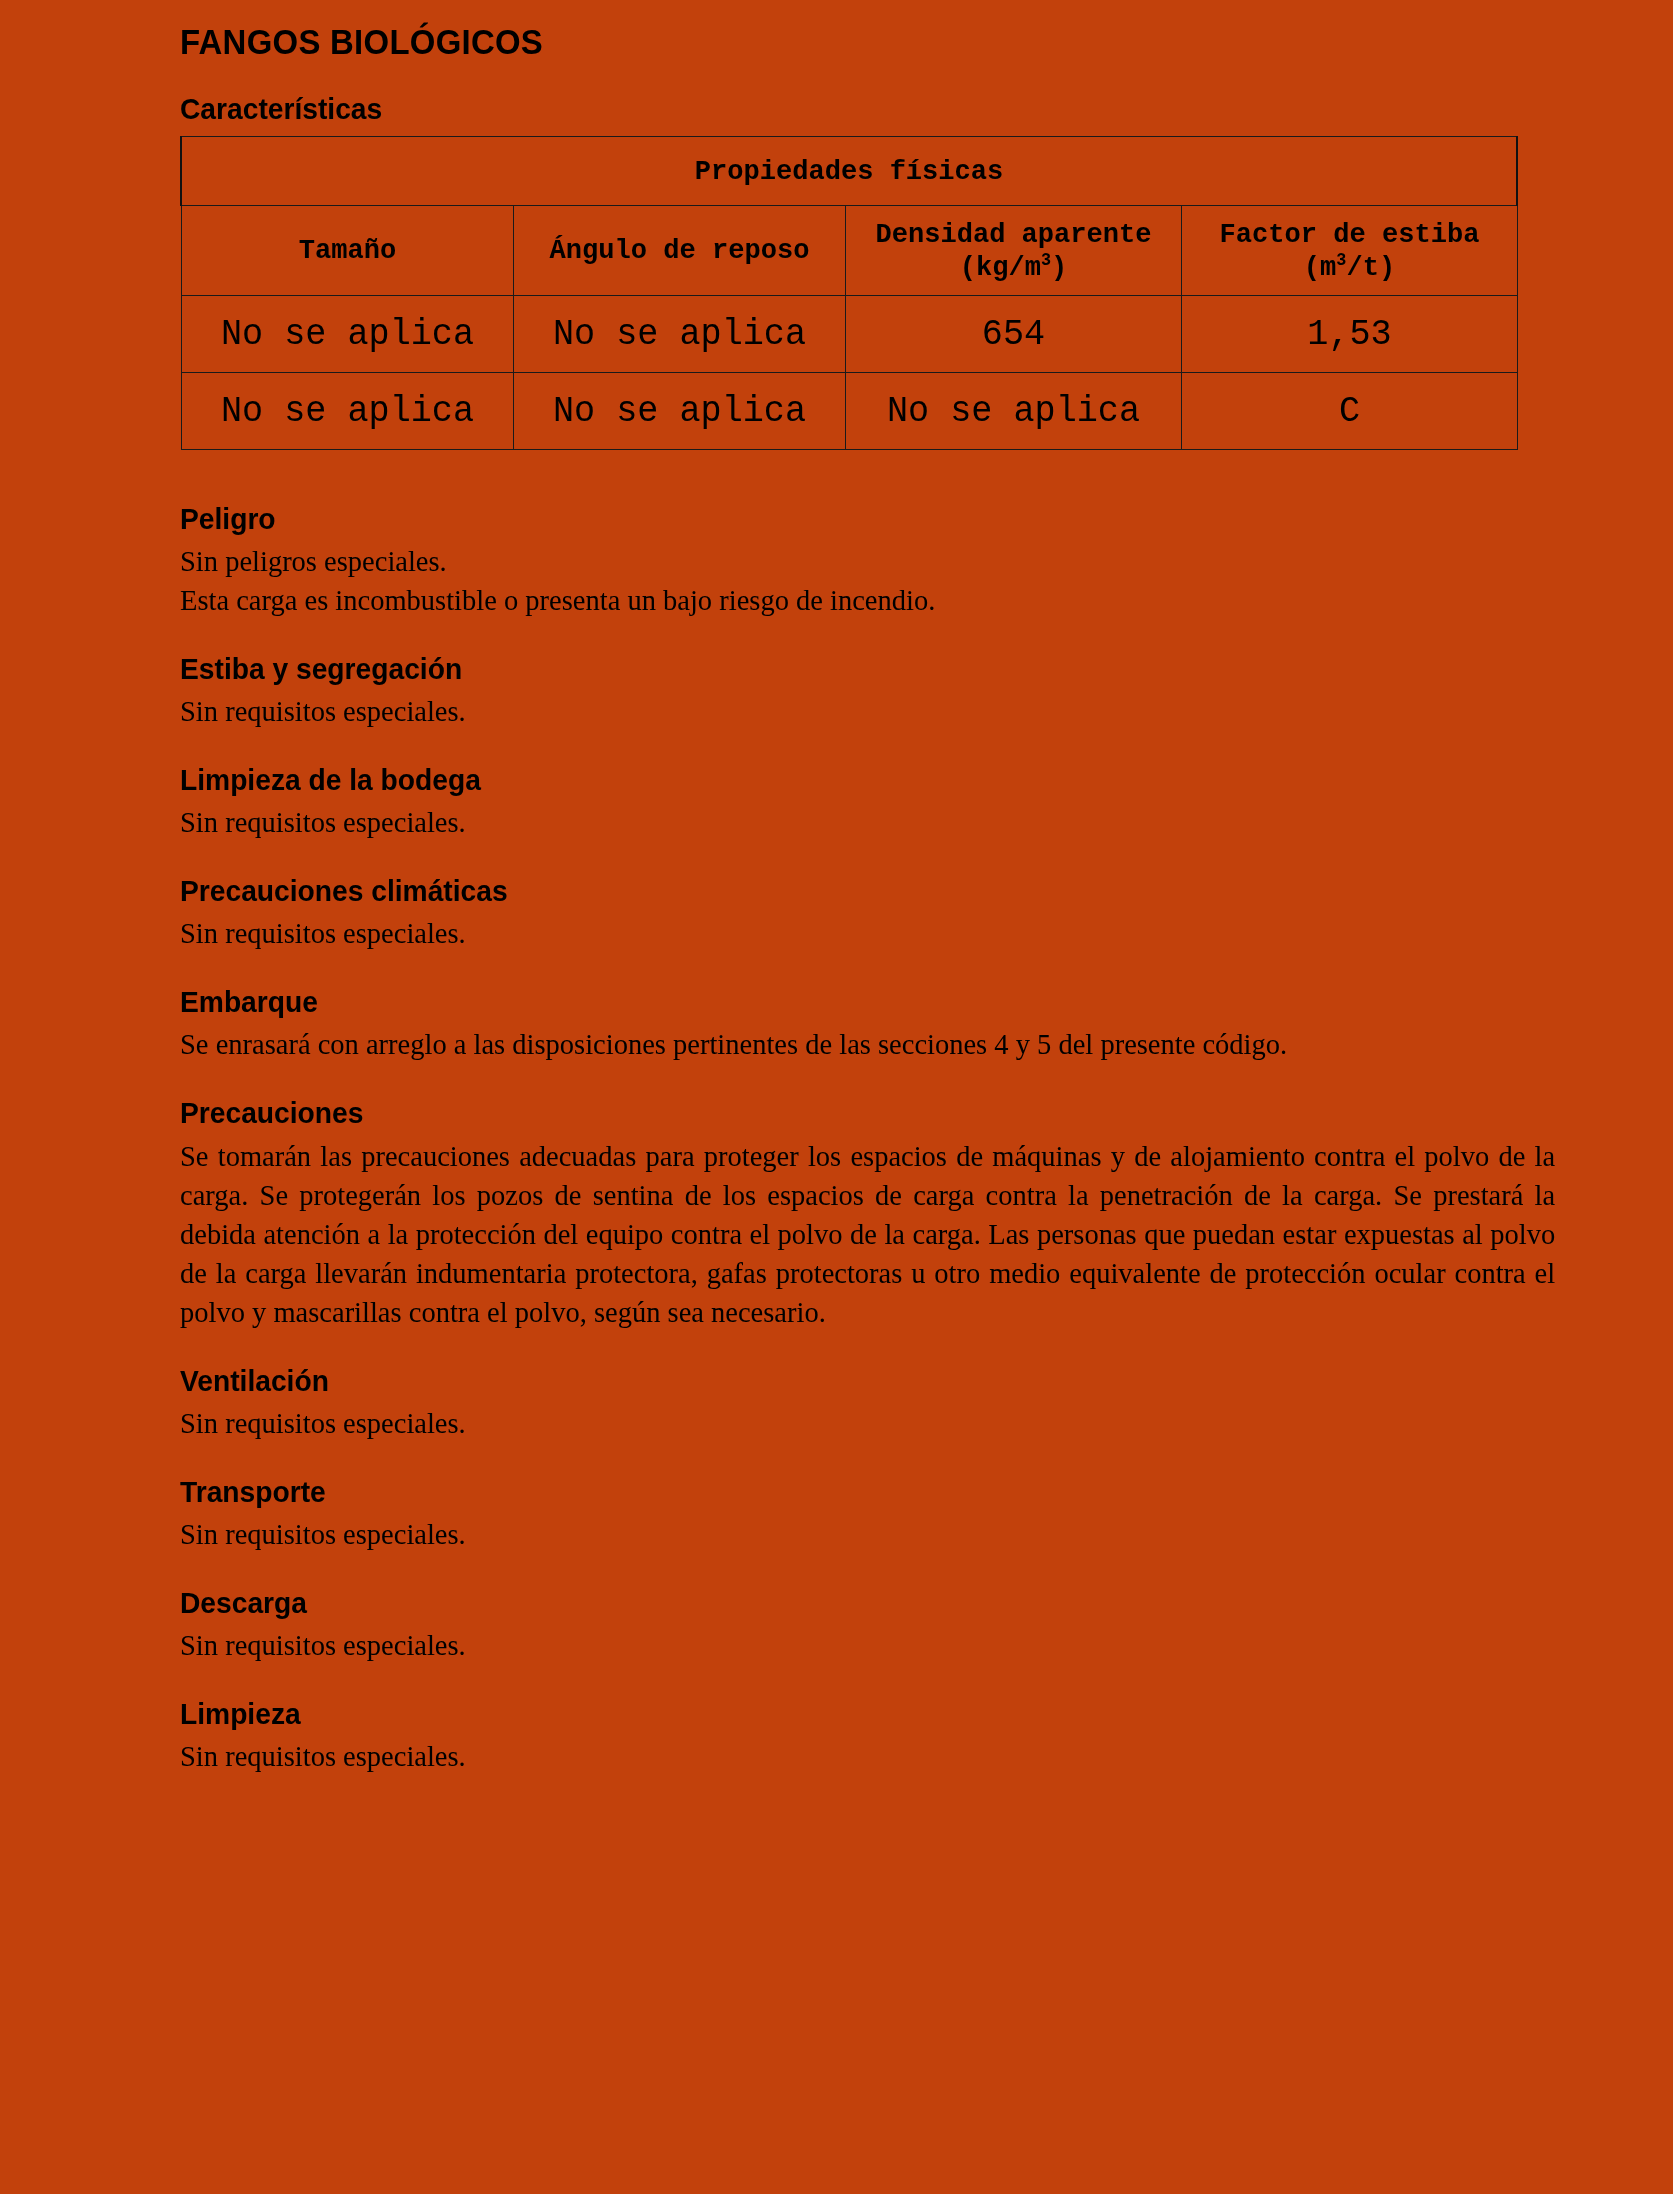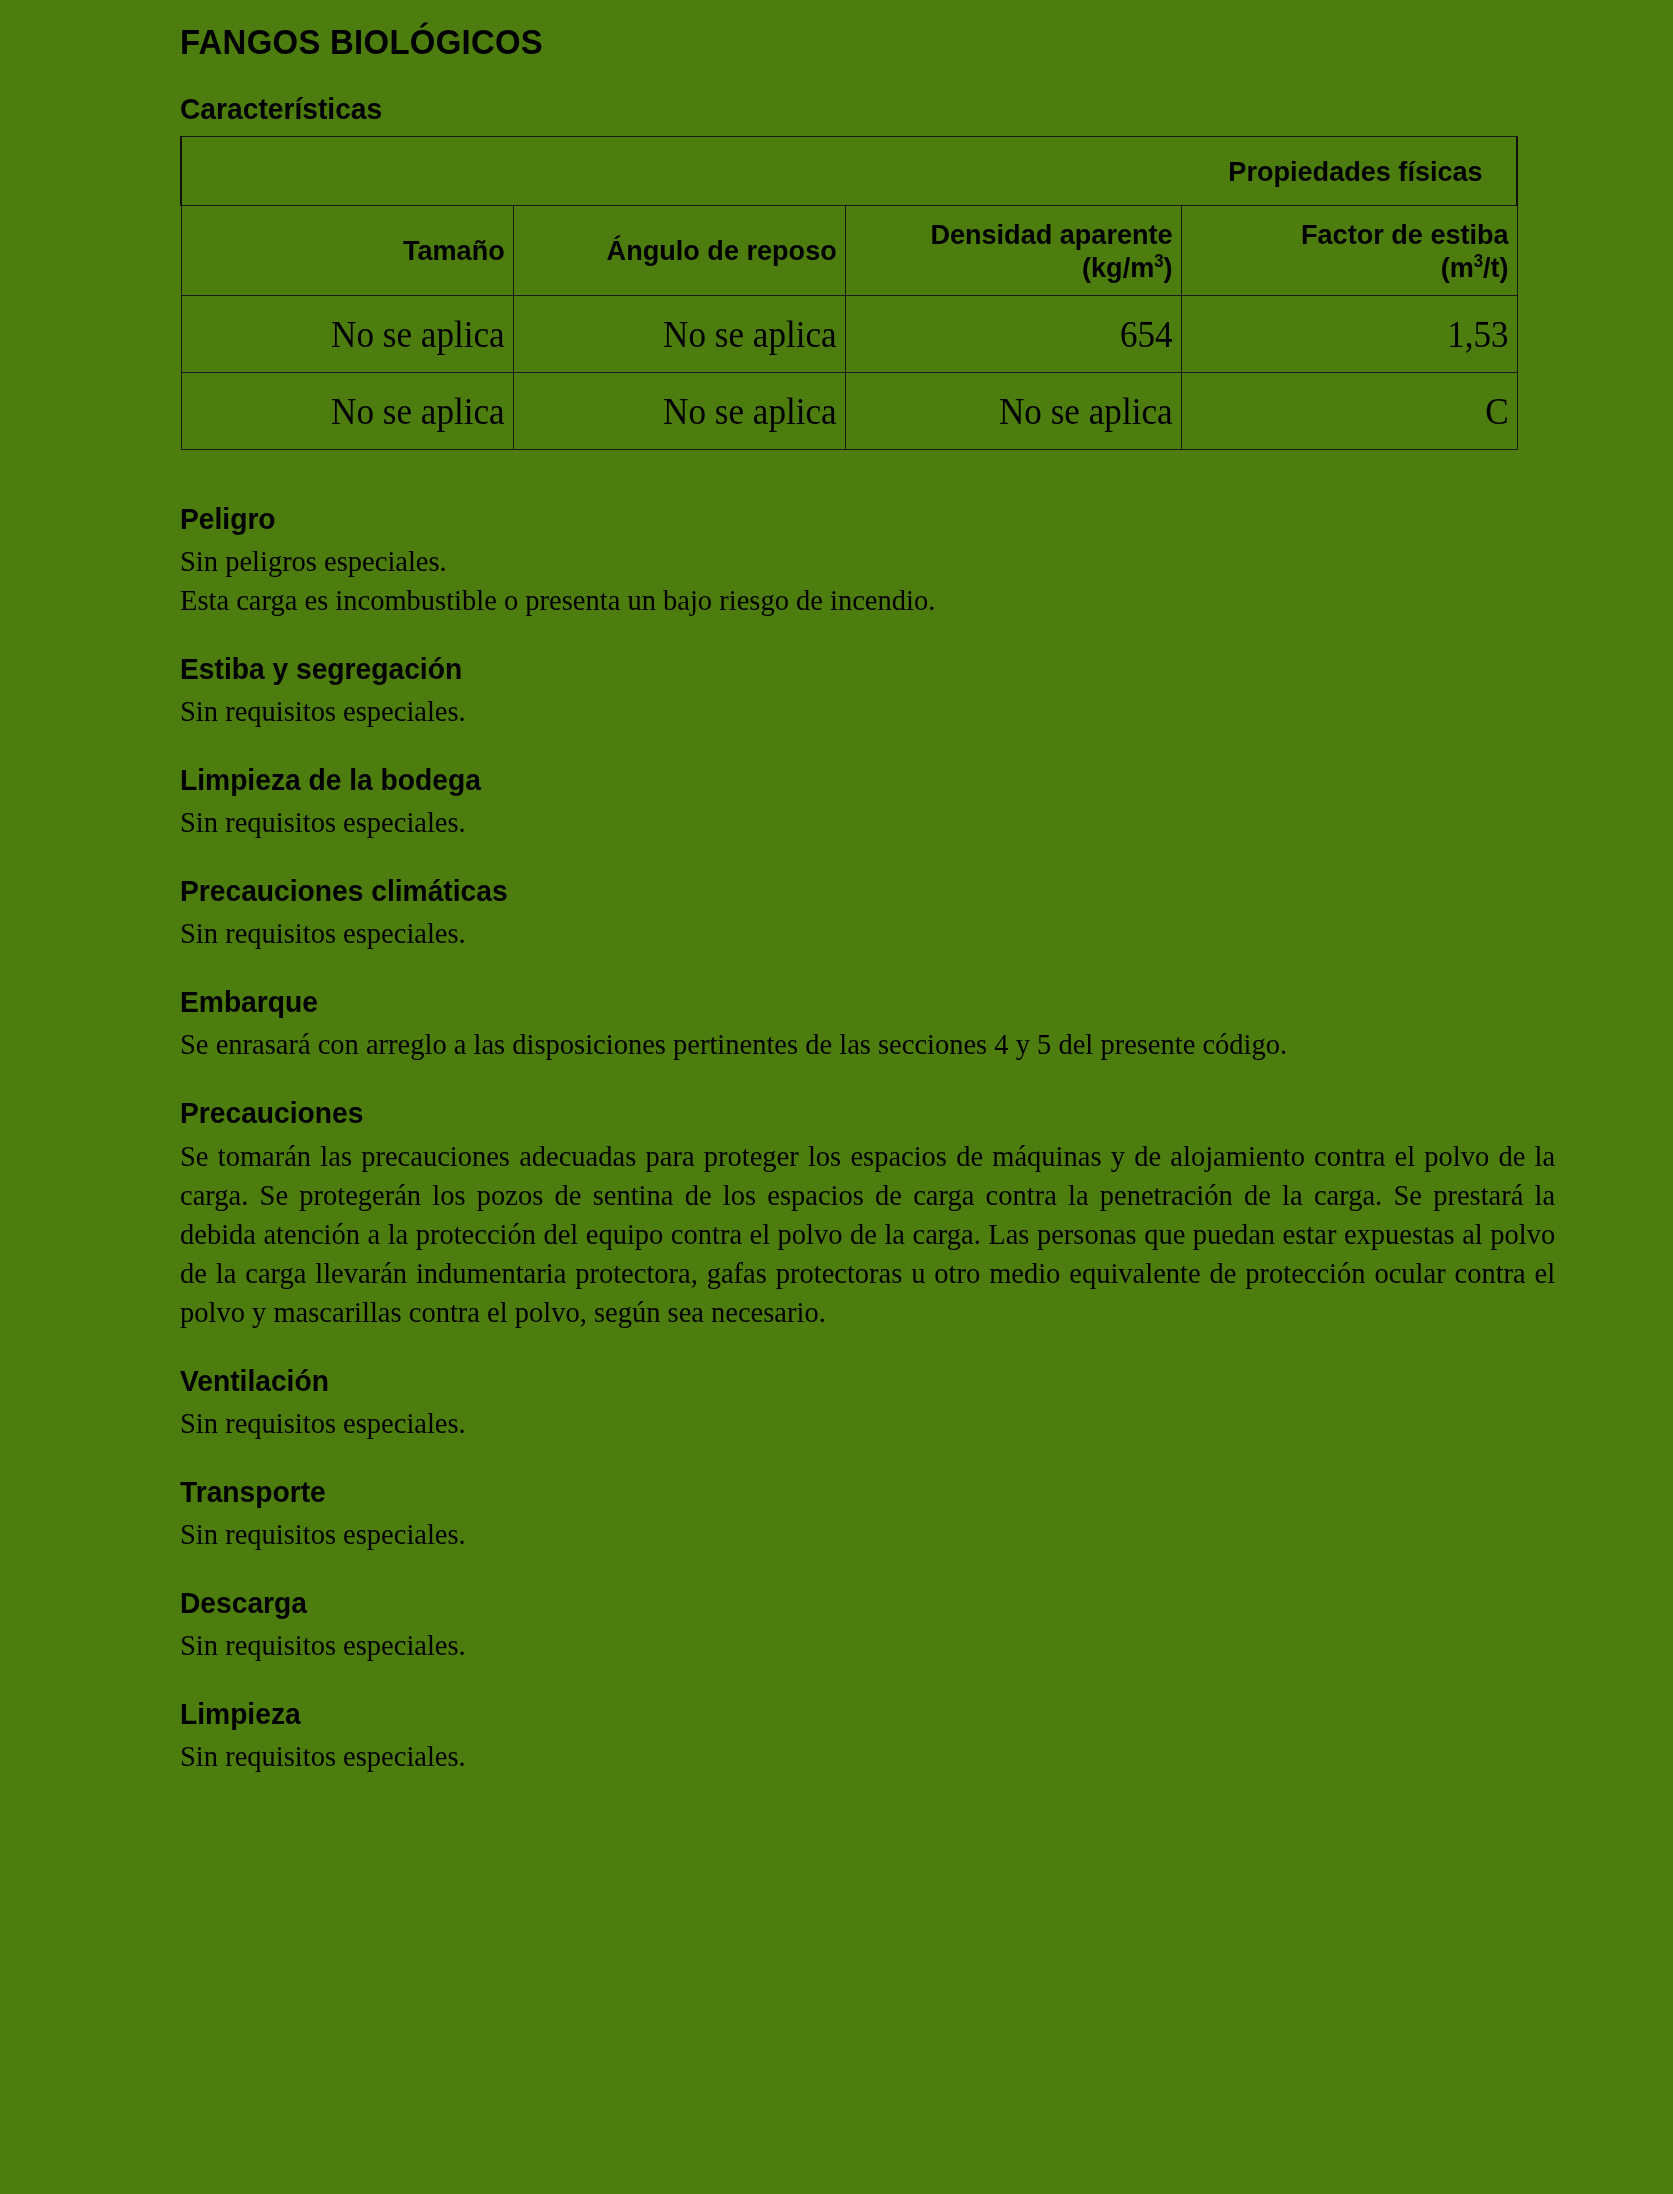--- a/index.html
+++ b/index.html
@@ -14,21 +14,21 @@
     font-family: "Liberation Serif", "DejaVu Serif", serif;
     color: #000000;
     -webkit-font-smoothing: antialiased;
   }
   .page {
     position: relative;
     width: 1673px;
     height: 2194px;
     box-sizing: border-box;
     padding: 22px 117px 0 180px;
-    background: #4d7c0f;
+    background: #c2410c;
   }
   
   .doc-title {
     font-family: "Liberation Sans", "DejaVu Sans", sans-serif;
     font-weight: bold;
     font-size: 35px;
     letter-spacing: 0.3px;
     line-height: 1.12;
     margin: 0 0 30px 0;
     transform: scaleX(0.94);
@@ -60,23 +60,24 @@
   
   .char-head { margin-bottom: 9.5px; }
   table.props {
     border-collapse: collapse;
     width: 1336px;
     table-layout: fixed;
     margin: 0 0 0 0;
   }
   table.props td, table.props th {
     border: 1.6px solid #1a1a1a;
-    text-align: right;
+    text-align: center;
     vertical-align: middle;
     padding: 0;
+    font-family: Liberation Mono, monospace;
   }
   table.props .band {
     border-left: 2.4px solid #111;
     border-right: 2.4px solid #111;
   }
   .cap-row td {
     height: 68px;
     font-family: "Liberation Sans", "DejaVu Sans", sans-serif;
     font-weight: bold;
     font-size: 28.5px;

